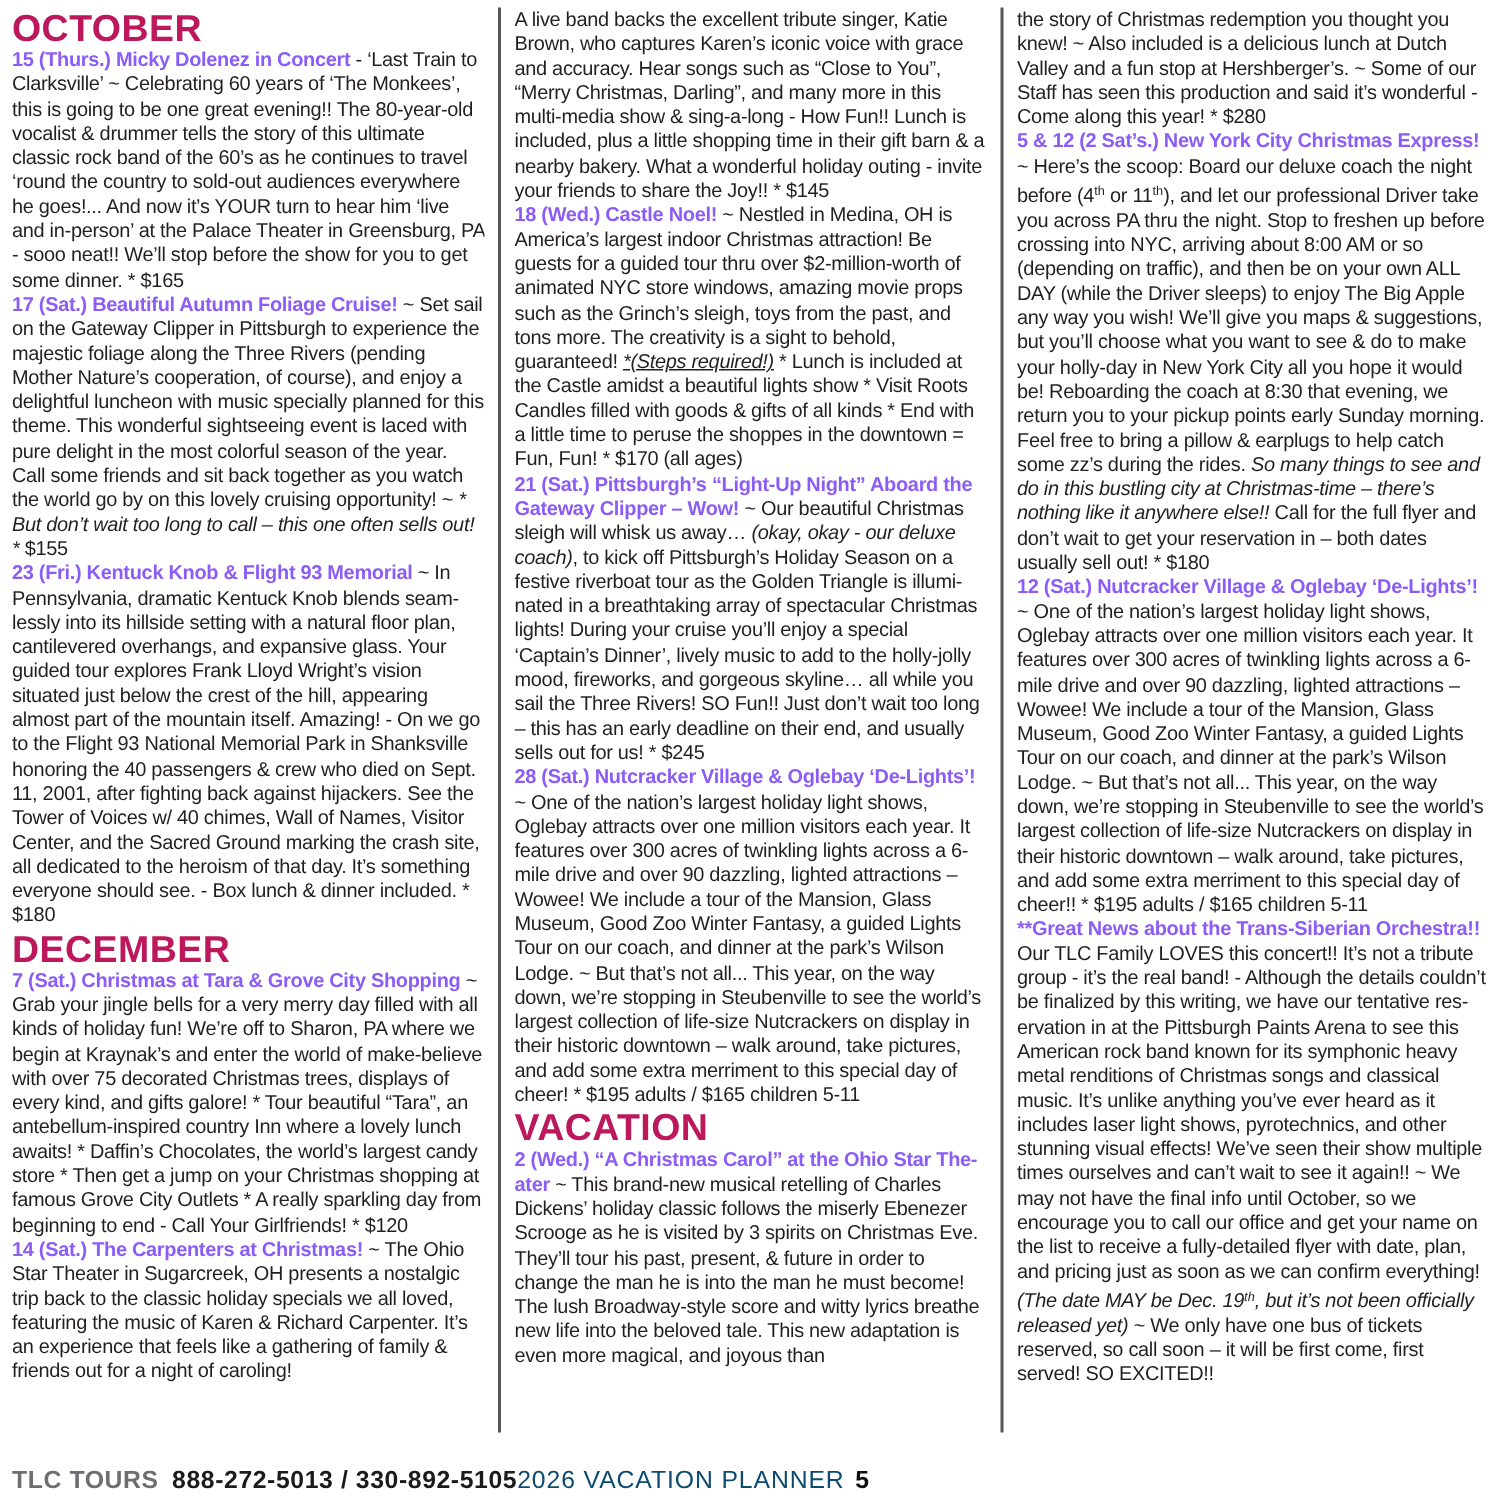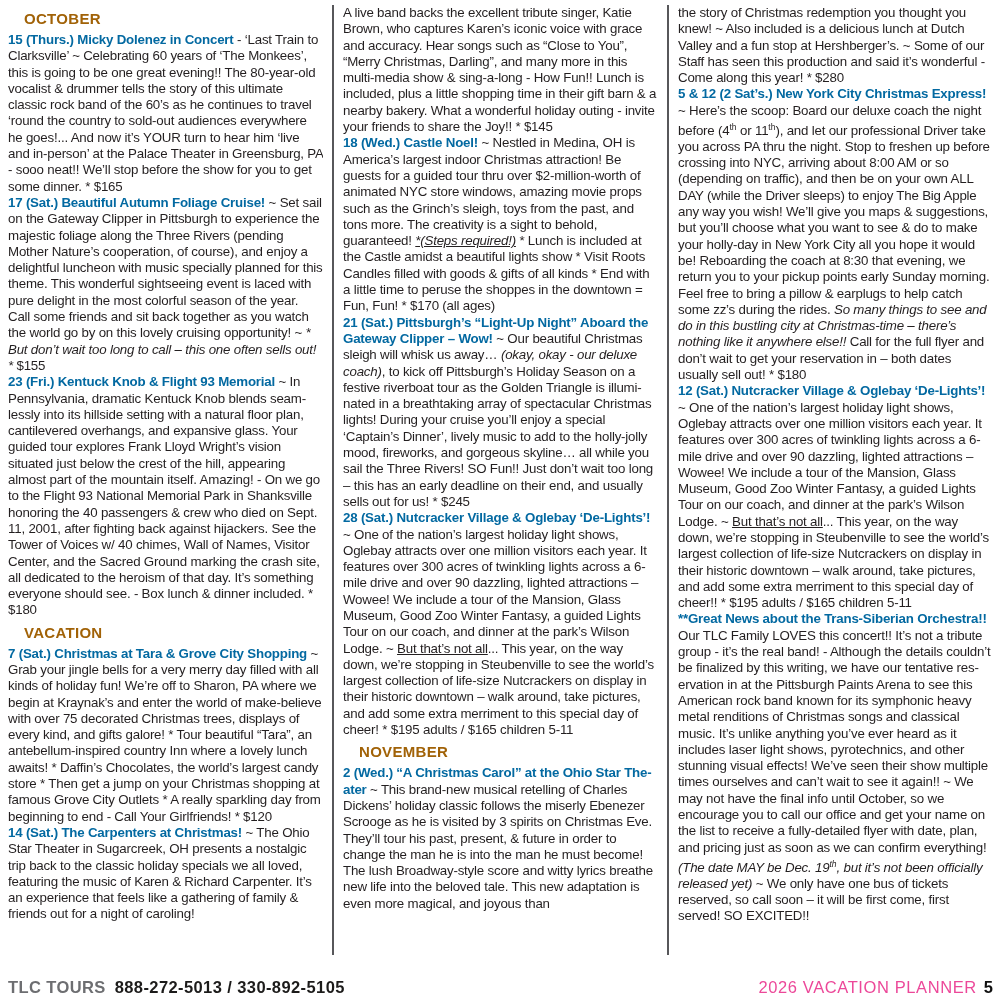--- a/index.html
+++ b/index.html
@@ -1,57 +1,57 @@
 <!DOCTYPE html>
 <html><head>
 <meta charset="utf-8">
 <style>
   html,body { margin:0; padding:0; background:#fff; }
   body { font-family:"Liberation Sans","DejaVu Sans",sans-serif; }
   .page { position:relative; width:1000px; height:1000px; background:#ffffff; box-sizing:border-box; padding:5px 7px 0 8px; overflow:hidden; }
   .cols { display:flex; align-items:flex-start; height:956px; }
   .col { flex:0 0 315px; width:315px; font-size:13.3px; line-height:16.3px; letter-spacing:-0.2px; color:#231f20; overflow:hidden; height:956px; }
   .divider { flex:0 0 2px; width:2px; height:950px; background:#57575a; margin:0 9px; }
-  .month { font-size:15px; line-height:22px; color:#a16207; margin:3px 0 2px 16px; font-weight:bold; letter-spacing:0.3px; }
+  .month { font-size:25px; line-height:22px; color:#be185d; margin:3px 0 2px 0; font-weight:bold; letter-spacing:0.3px; }
   .para { margin:0; }
   .seg-plain {}
-  .seg-title { color:#0369a1; font-weight:bold; }
+  .seg-title { color:#8b5cf6; font-weight:bold; }
   .seg-i { font-style:italic; }
   .seg-bi { font-style:italic; font-weight:normal; }
   .seg-iu { font-style:italic; text-decoration:underline;margin-top:28px; }
-  .seg-u { text-decoration:underline; }
+  .seg-u { }
   .seg-sup, .seg-isup { font-size:8.5px; vertical-align:4.5px; letter-spacing:0; }
   .seg-isup { font-style:italic; }
-  .footer { position:absolute; left:0; right:0; bottom:0; background:#fff; display:flex; justify-content:space-between; align-items:flex-end; padding:2px 7px 3px 8px; font-size:16.5px; }
+  .footer { position:absolute; left:0; right:0; bottom:0; background:#fff; display:flex; justify-content:flex-start; align-items:flex-end; padding:2px 7px 3px 8px; font-size:16.5px; }
   .brand { color:#6d6e71; font-weight:bold; letter-spacing:0.4px; margin-right:9px; }
   .phones { color:#1c1b1a; font-weight:bold; letter-spacing:0.4px; }
-  .planner { color:#ec4899; font-weight:normal; letter-spacing:0.6px; }
+  .planner { color:#0c4a6e; font-weight:normal; letter-spacing:0.6px; }
   .pagenum { color:#101010; font-weight:bold; margin-left:7px; }
 </style>
 </head>
 <body>
 
 <div class="page">
   <div class="cols">
     <div class="col">
         <h2 class="month">OCTOBER</h2>
         <p class="para"><span class="seg-title">15 (Thurs.)  Micky Dolenez in Concert</span><span class="seg-plain"> - ‘Last Train to Clarksville’ ~ Celebrating 60 years of ‘The Mon­kees’, this is going to be one great evening!!  The 80-year-old vocalist &amp; drummer tells the story of this ultimate classic rock band of the 60’s as he continues to travel ‘round the country to sold-out audiences everywhere he goes!... And now it’s YOUR turn to hear him ‘live and in-person’ at the Palace Theater in Greensburg, PA - sooo neat!!  We’ll stop before the show for you to get some dinner. * $165</span></p>
         <p class="para"><span class="seg-title">17 (Sat.) Beautiful Autumn Foliage Cruise!</span><span class="seg-plain"> ~ Set sail on the Gateway Clipper in Pittsburgh to experi­ence the majestic foliage along the Three Rivers (pending Mother Nature’s cooperation, of course), and enjoy a delightful luncheon with music specially planned for this theme. This wonderful sightseeing event is laced with pure delight in the most colorful season of the year. Call some friends and sit back together as you watch the world go by on this lovely cruising opportunity! ~ </span><span class="seg-i">* But don’t wait too long to call – this one often sells out! *</span><span class="seg-plain"> $155</span></p>
         <p class="para"><span class="seg-title">23 (Fri.) Kentuck Knob &amp; Flight 93 Memorial</span><span class="seg-plain"> ~ In Pennsylvania, dramatic Kentuck Knob blends seam­lessly into its hillside setting with a natural floor plan, cantilevered overhangs, and expansive glass. Your guided tour explores Frank Lloyd Wright’s vision situated just below the crest of the hill, ap­pearing almost part of the mountain itself. Amaz­ing! - On we go to the Flight 93 National Memorial Park in Shanksville honoring the 40 passengers &amp; crew who died on Sept. 11, 2001, after fighting back against hijackers. See the Tower of Voices w/ 40 chimes, Wall of Names, Visitor Center, and the Sacred Ground marking the crash site, all dedicated to the heroism of that day. It’s something everyone should see. - Box lunch &amp; dinner included. * $180</span></p>
-        <h2 class="month">VACATION</h2>
+        <h2 class="month">DECEMBER</h2>
         <p class="para"><span class="seg-title">7 (Sat.) Christmas at Tara &amp; Grove City Shopping</span><span class="seg-plain"> ~ Grab your jingle bells for a very merry day filled with all kinds of holiday fun! We’re off to Sharon, PA where we begin at Kraynak’s and enter the world of make-believe with over 75 decorated Christmas trees, displays of every kind, and gifts galore! * Tour beautiful “Tara”, an antebellum-inspired country Inn where a lovely lunch awaits! * Daffin’s Chocolates, the world’s largest candy store * Then get a jump on your Christmas shopping at famous Grove City Outlets * A really sparkling day from beginning to end - Call Your Girlfriends! * $120</span></p>
         <p class="para"><span class="seg-title">14 (Sat.) The Carpenters at Christmas!</span><span class="seg-plain"> ~ The Ohio Star Theater in Sugarcreek, OH presents a nostalgic trip back to the classic holiday specials we all loved, featuring the music of Karen &amp; Richard Carpenter. It’s an experience that feels like a gather­ing of family &amp; friends out for a night of caroling!</span></p>
       </div>
     <div class="divider"></div>
     <div class="col">
         <p class="para"><span class="seg-plain">A live band backs the excellent tribute singer, Katie Brown, who captures Karen’s iconic voice with grace and accuracy. Hear songs such as “Close to You”, “Merry Christmas, Darling”, and many more in this multi-media show &amp; sing-a-long - How Fun!! Lunch is included, plus a little shopping time in their gift barn &amp; a nearby bakery. What a wonderful holiday outing - invite your friends to share the Joy!! * $145</span></p>
         <p class="para"><span class="seg-title">18 (Wed.) Castle Noel!</span><span class="seg-plain"> ~ Nestled in Medina, OH is America’s largest indoor Christmas attraction! Be guests for a guided tour thru over $2-million-worth of animated NYC store windows, amazing movie props such as the Grinch’s sleigh, toys from the past, and tons more. The creativity is a sight to behold, guaranteed! </span><span class="seg-iu">*(Steps required!)</span><span class="seg-plain"> * Lunch is included at the Castle amidst a beautiful lights show * Visit Roots Candles filled with goods &amp; gifts of all kinds * End with a little time to peruse the shoppes in the downtown = Fun, Fun! * $170 (all ages)</span></p>
         <p class="para"><span class="seg-title">21 (Sat.) Pittsburgh’s “Light-Up Night” Aboard the Gateway Clipper – Wow!</span><span class="seg-plain"> ~ Our beautiful Christmas sleigh will whisk us away… </span><span class="seg-i">(okay, okay - our deluxe coach)</span><span class="seg-plain">, to kick off Pittsburgh’s Holiday Season on a festive riverboat tour as the Golden Triangle is illumi­nated in a breathtaking array of spectacular Christ­mas lights! During your cruise you’ll enjoy a special ‘Captain’s Dinner’, lively music to add to the holly-jolly mood, fireworks, and gorgeous skyline… all while you sail the Three Rivers! SO Fun!! Just don’t wait too long – this has an early deadline on their end, and usually sells out for us! * $245</span></p>
         <p class="para"><span class="seg-title">28 (Sat.) Nutcracker Village &amp; Oglebay ‘De-Lights’!</span><span class="seg-plain"> ~ One of the nation’s largest holiday light shows, Oglebay attracts over one million visitors each year. It features over 300 acres of twinkling lights across a 6-mile drive and over 90 dazzling, lighted attrac­tions – Wowee! We include a tour of the Mansion, Glass Museum, Good Zoo Winter Fantasy, a guided Lights Tour on our coach, and dinner at the park’s Wilson Lodge. ~ </span><span class="seg-u">But that’s not all</span><span class="seg-plain">... This year, on the way down, we’re stopping in Steubenville to see the world’s largest collection of life-size Nutcrackers on display in their historic downtown – walk around, take pictures, and add some extra merriment to this spe­cial day of cheer! * $195 adults / $165 children 5-11</span></p>
-        <h2 class="month">NOVEMBER</h2>
+        <h2 class="month">VACATION</h2>
         <p class="para"><span class="seg-title">2 (Wed.) “A Christmas Carol” at the Ohio Star The­ater</span><span class="seg-plain"> ~ This brand-new musical retelling of Charles Dickens’ holiday classic follows the miserly Ebenezer Scrooge as he is visited by 3 spirits on Christmas Eve. They’ll tour his past, present, &amp; future in order to change the man he is into the man he must be­come! The lush Broadway-style score and witty lyr­ics breathe new life into the beloved tale. This new adaptation is even more magical, and joyous than</span></p>
       </div>
     <div class="divider"></div>
     <div class="col">
         <p class="para"><span class="seg-plain">the story of Christmas redemption you thought you knew! ~ Also included is a delicious lunch at Dutch Valley and a fun stop at Hershberger’s. ~ Some of our Staff has seen this production and said it’s won­derful - Come along this year! * $280</span></p>
         <p class="para"><span class="seg-title">5 &amp; 12 (2 Sat’s.) New York City Christmas Ex­press!</span><span class="seg-plain"> ~ Here’s the scoop: Board our deluxe coach the night before (4</span><span class="seg-sup">th</span><span class="seg-plain"> or 11</span><span class="seg-sup">th</span><span class="seg-plain">), and let our professional Driver take you across PA thru the night. Stop to freshen up before crossing into NYC, arriving about 8:00 AM or so (depending on traffic), and then be on your own ALL DAY (while the Driver sleeps) to enjoy The Big Apple any way you wish! We’ll give you maps &amp; suggestions, but you’ll choose what you want to see &amp; do to make your holly-day in New York City all you hope it would be! Reboarding the coach at 8:30 that evening, we return you to your pickup points early Sunday morning. Feel free to bring a pillow &amp; earplugs to help catch some zz’s during the rides. </span><span class="seg-bi">So many things to see and do in this bustling city at Christmas-time – there’s nothing like it anywhere else!!</span><span class="seg-plain"> Call for the full flyer and don’t wait to get your reservation in – both dates usually sell out! * $180</span></p>
         <p class="para"><span class="seg-title">12 (Sat.) Nutcracker Village &amp; Oglebay ‘De-Lights’!</span><span class="seg-plain"> ~ One of the nation’s largest holiday light shows, Oglebay attracts over one million visitors each year. It features over 300 acres of twinkling lights across a 6-mile drive and over 90 dazzling, lighted attractions – Wowee! We include a tour of the Mansion, Glass Museum, Good Zoo Winter Fantasy, a guided Lights Tour on our coach, and dinner at the park’s Wilson Lodge. ~ </span><span class="seg-u">But that’s not all</span><span class="seg-plain">... This year, on the way down, we’re stopping in Steuben­ville to see the world’s largest collection of life-size Nutcrackers on display in their historic downtown – walk around, take pictures, and add some extra mer­riment to this special day of cheer!! * $195 adults / $165 children 5-11</span></p>
         <p class="para"><span class="seg-title">**Great News about the Trans-Siberian Orchestra!!</span><span class="seg-plain"> Our TLC Family LOVES this concert!! It’s not a tribute group - it’s the real band! - Although the details couldn’t be finalized by this writing, we have our tentative res­ervation in at the Pittsburgh Paints Arena to see this American rock band known for its symphonic heavy metal renditions of Christmas songs and classical music. It’s unlike anything you’ve ever heard as it includes laser light shows, pyrotechnics, and other stunning visual ef­fects! We’ve seen their show multiple times ourselves and can’t wait to see it again!! ~ We may not have the final info until October, so we encourage you to call our office and get your name on the list to receive a fully-detailed flyer with date, plan, and pricing just as soon as we can confirm everything! </span><span class="seg-i">(The date MAY be Dec. 19</span><span class="seg-isup">th</span><span class="seg-i">, but it’s not been officially released yet)</span><span class="seg-plain"> ~ We only have one bus of tickets reserved, so call soon – it will be first come, first served! SO EXCITED!!</span></p>
       </div>
   </div>

